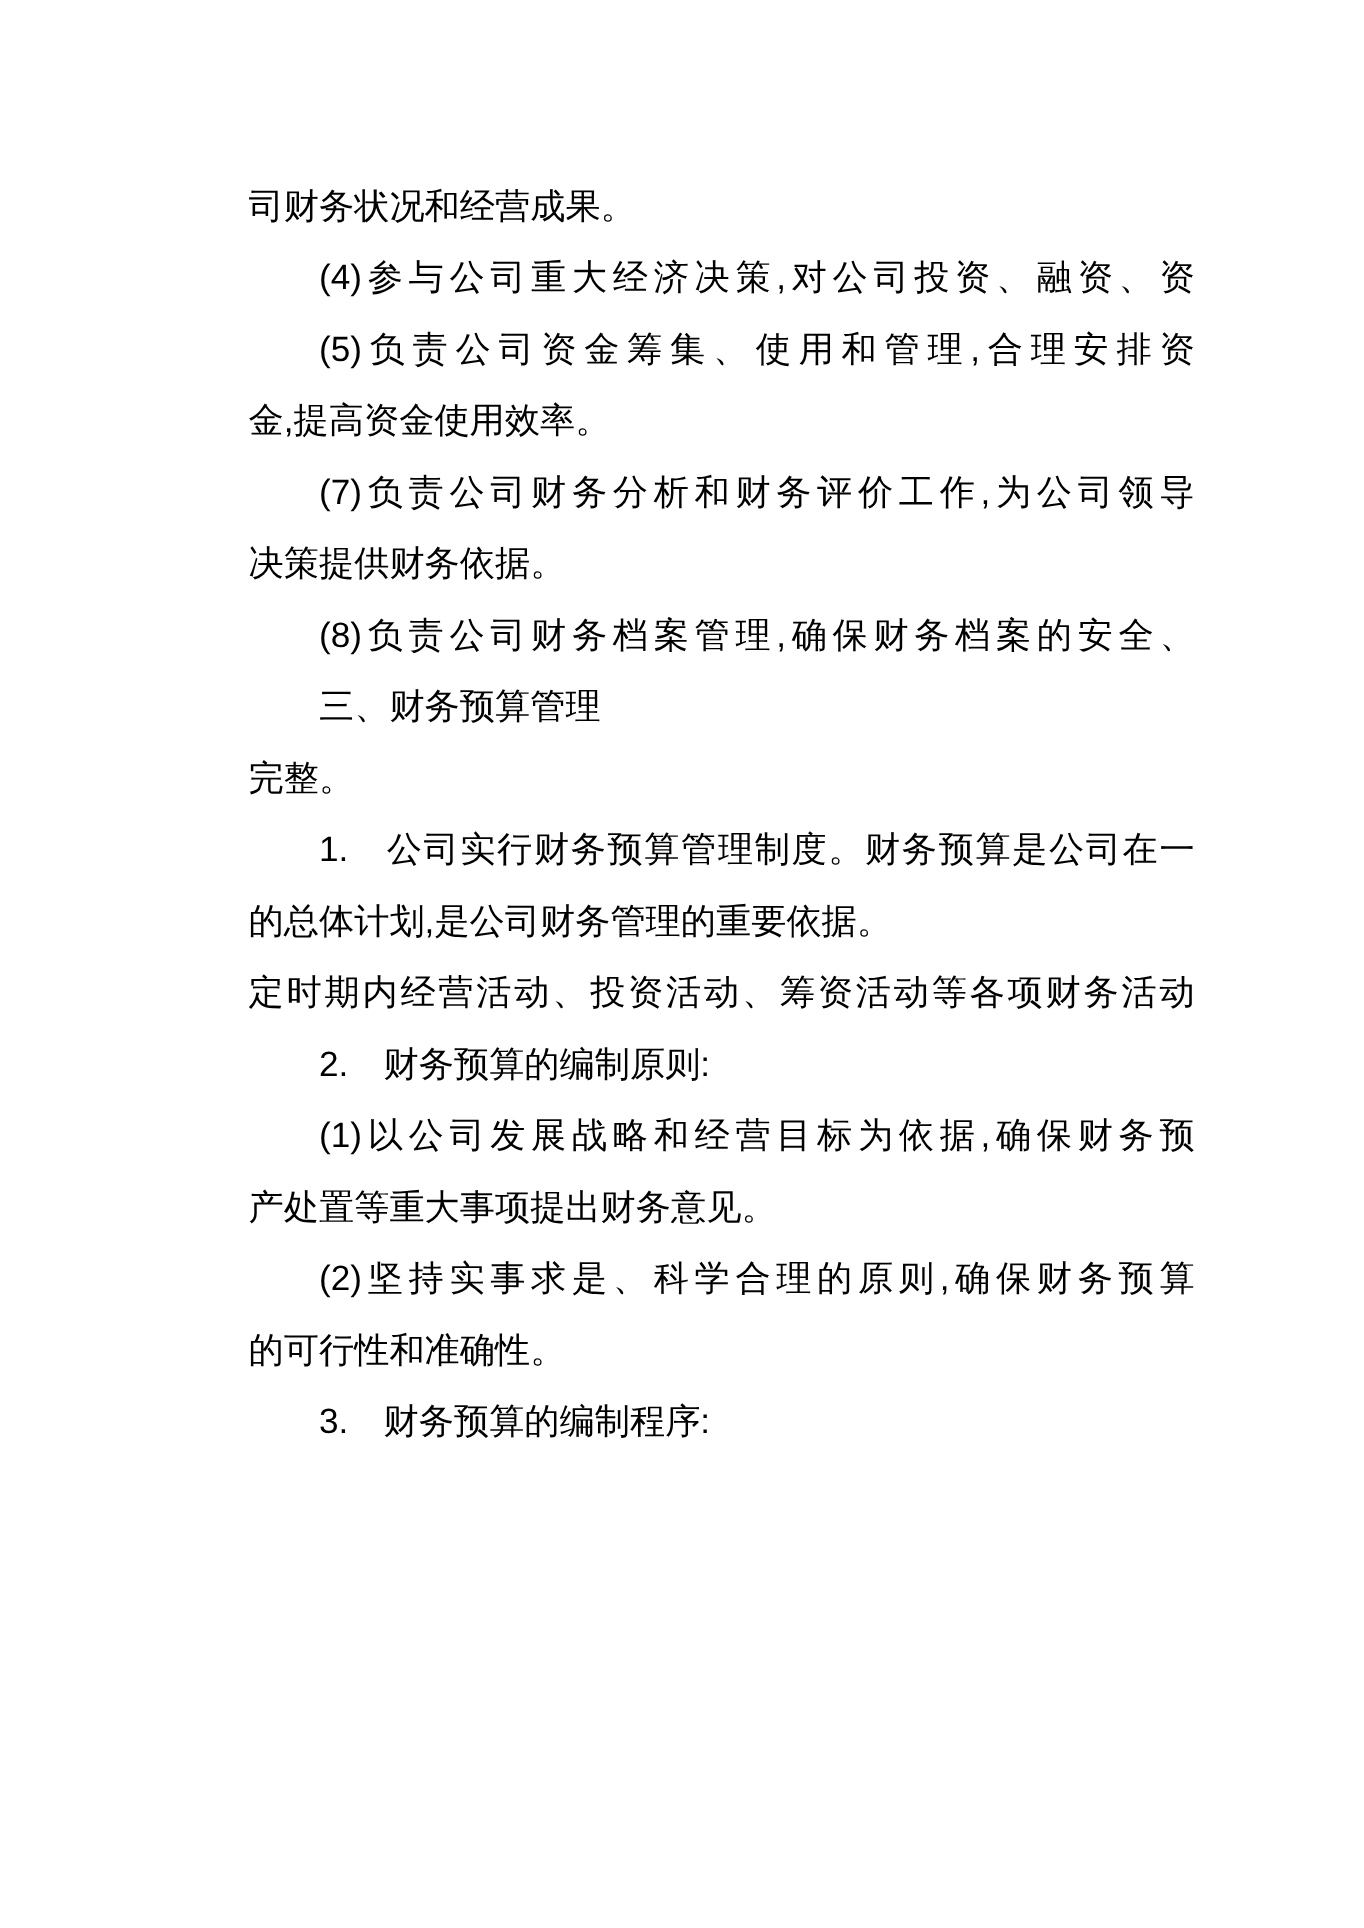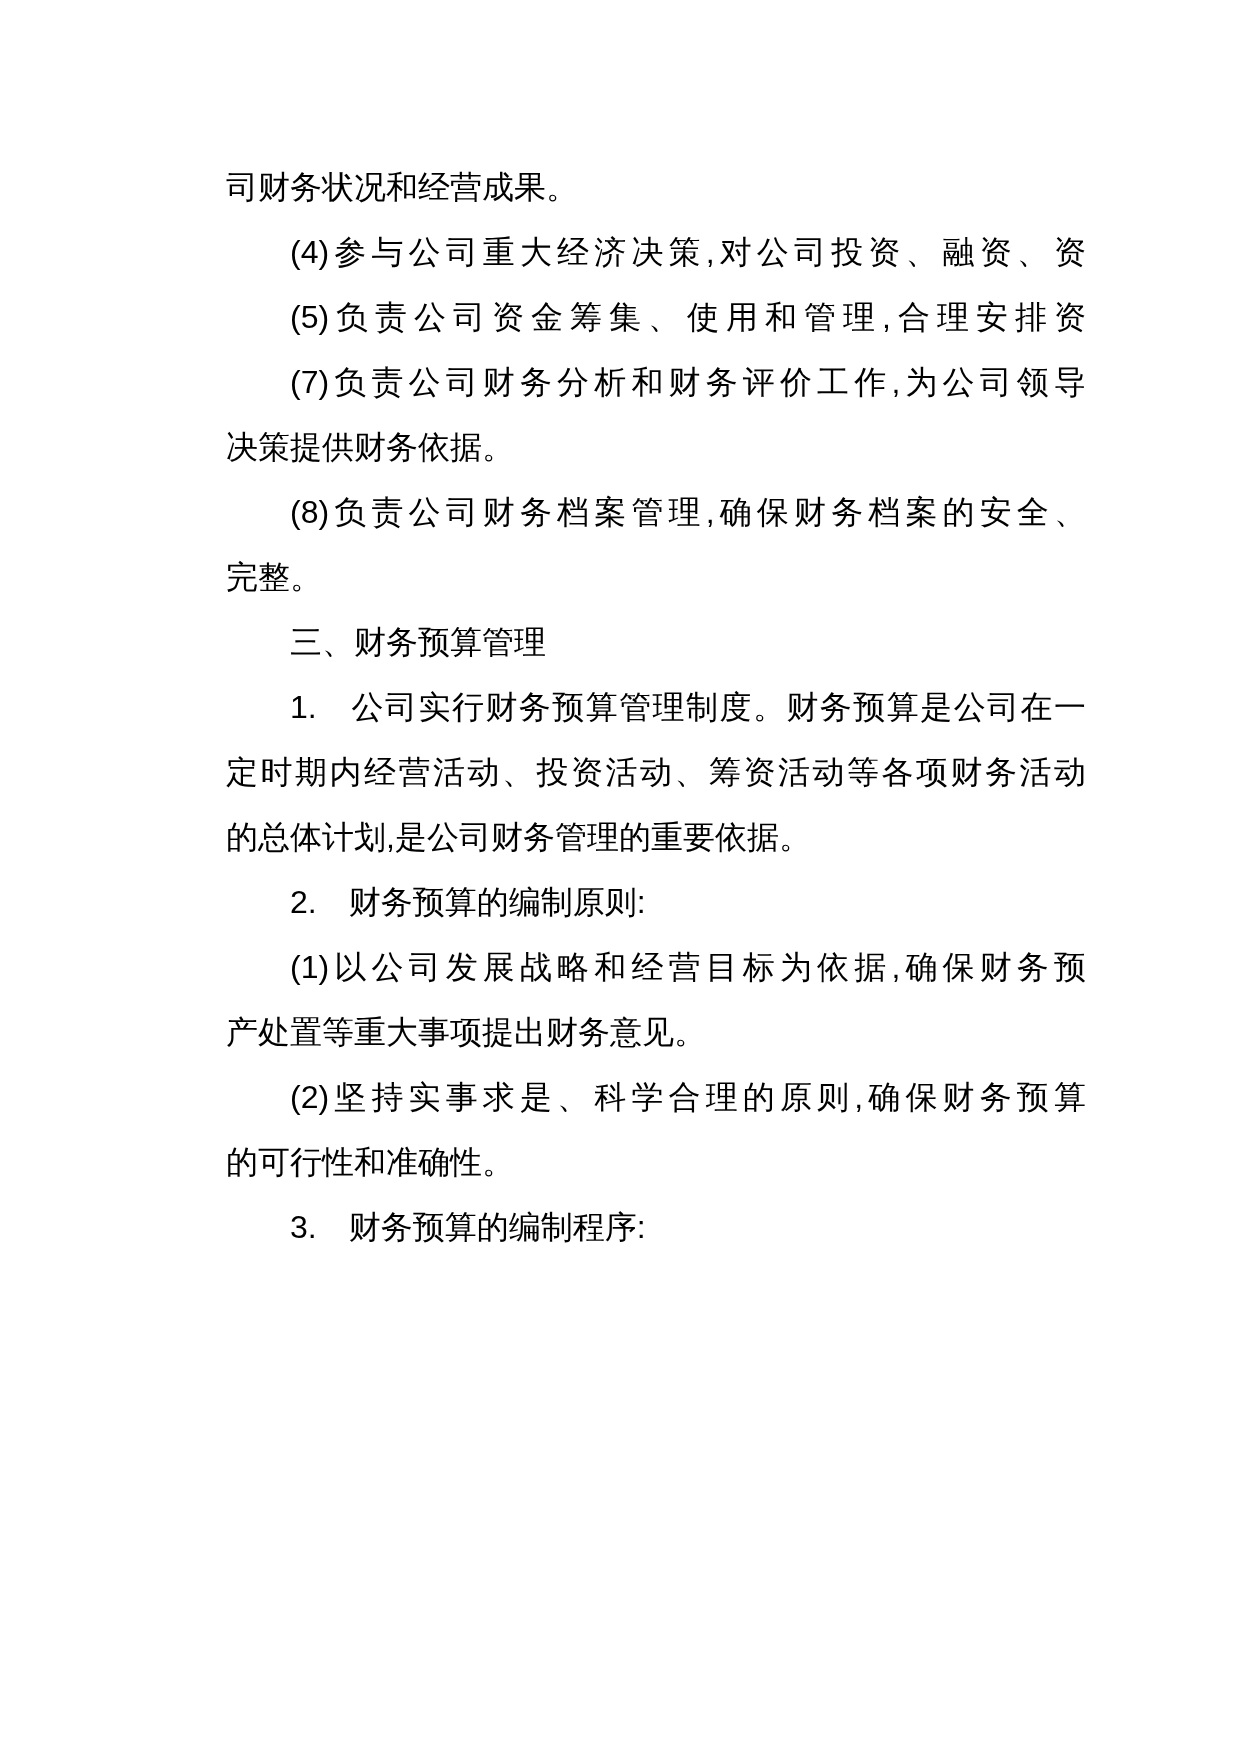--- a/index.html
+++ b/index.html
@@ -38,27 +38,28 @@
     text-align-last: justify;
   }
 </style>
 </head>
 <body>
 
 <div class="page">
   <div class="doc-line">司财务状况和经营成果。</div>
   <div class="doc-line indent jfull">(4)参与公司重大经济决策,对公司投资、融资、资</div>
   <div class="doc-line indent jfull">(5)负责公司资金筹集、使用和管理,合理安排资</div>
+  <div class="doc-line">金,提高资金使用效率。</div>
   <div class="doc-line indent jfull">(7)负责公司财务分析和财务评价工作,为公司领导</div>
   <div class="doc-line">决策提供财务依据。</div>
   <div class="doc-line indent jfull">(8)负责公司财务档案管理,确保财务档案的安全、</div>
+  <div class="doc-line indent">三、财务预算管理</div>
   <div class="doc-line">完整。</div>
-  <div class="doc-line indent">三、财务预算管理</div>
   <div class="doc-line indent jfull">1.　公司实行财务预算管理制度。财务预算是公司在一</div>
+  <div class="doc-line">的总体计划,是公司财务管理的重要依据。</div>
   <div class="doc-line jfull">定时期内经营活动、投资活动、筹资活动等各项财务活动</div>
-  <div class="doc-line">的总体计划,是公司财务管理的重要依据。</div>
   <div class="doc-line indent">2.　财务预算的编制原则:</div>
   <div class="doc-line indent jfull">(1)以公司发展战略和经营目标为依据,确保财务预</div>
   <div class="doc-line">产处置等重大事项提出财务意见。</div>
   <div class="doc-line indent jfull">(2)坚持实事求是、科学合理的原则,确保财务预算</div>
   <div class="doc-line">的可行性和准确性。</div>
   <div class="doc-line indent">3.　财务预算的编制程序:</div>
 </div>
 
 </body></html>

